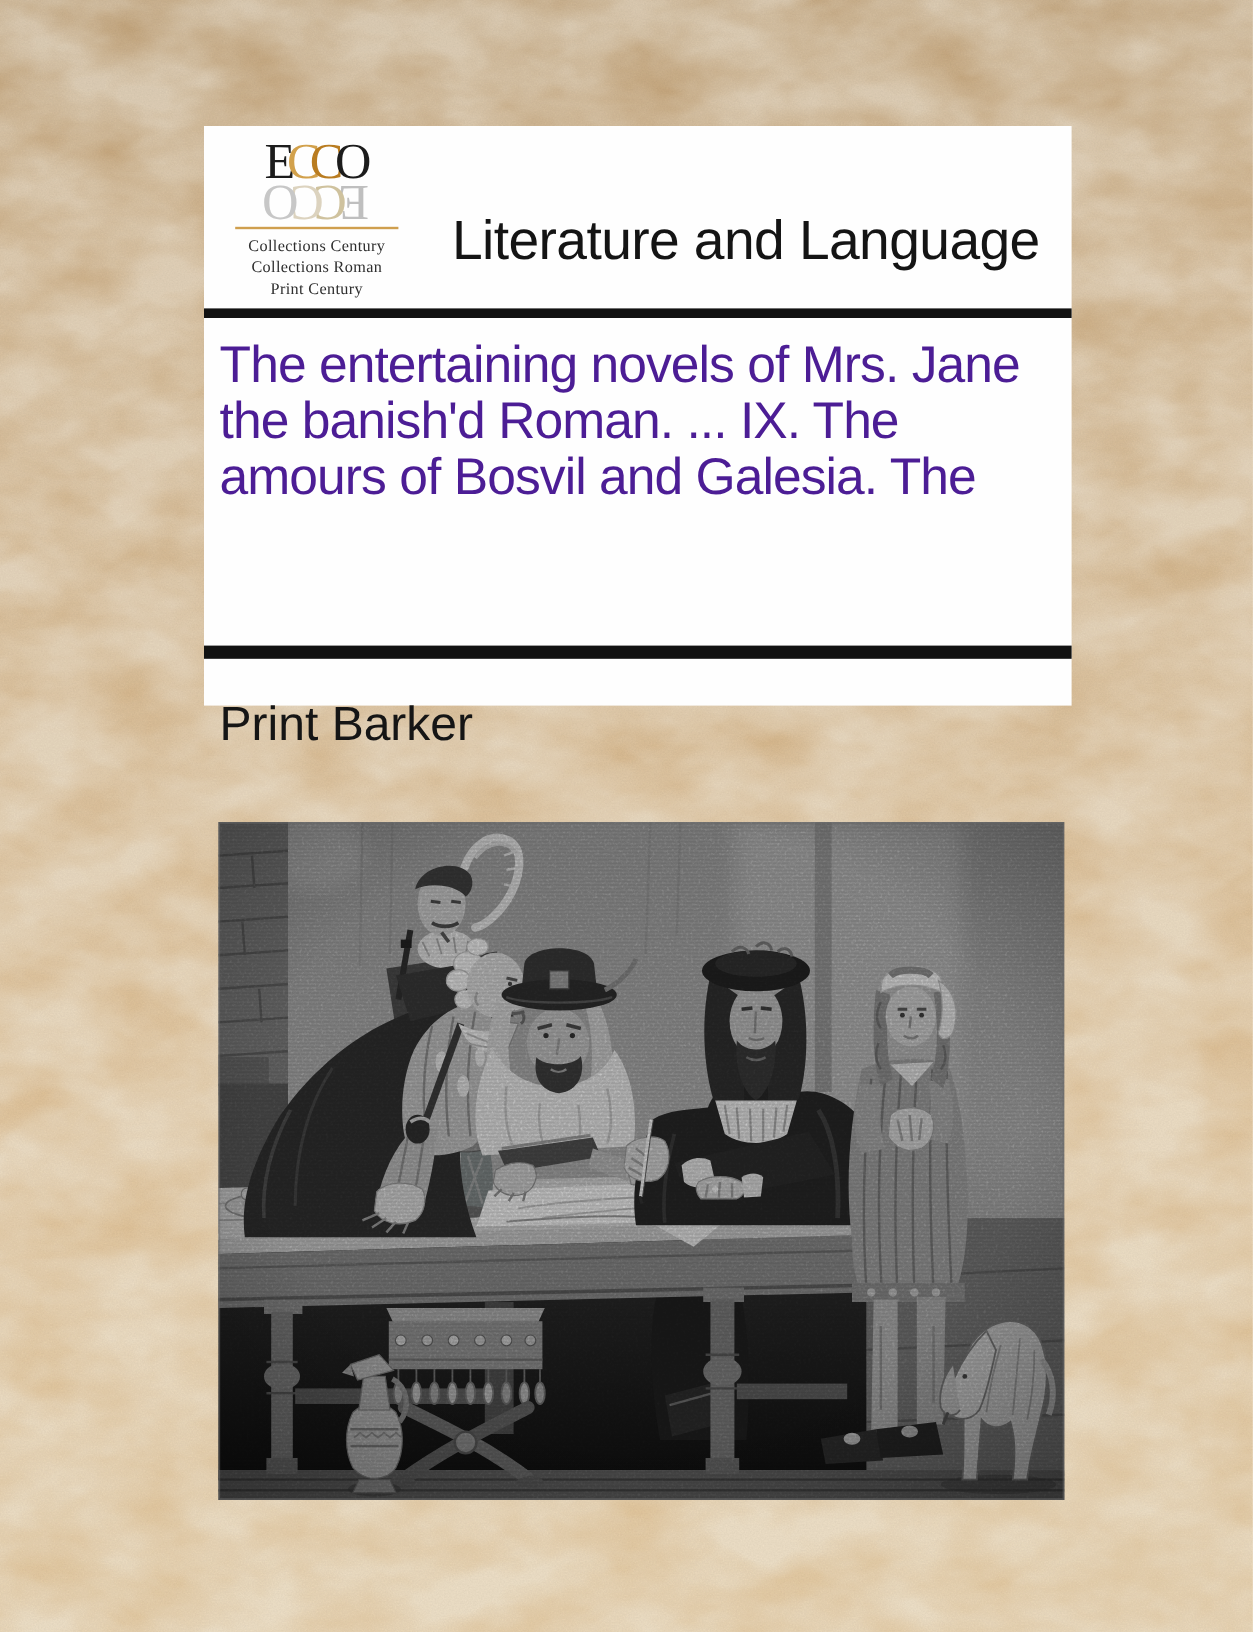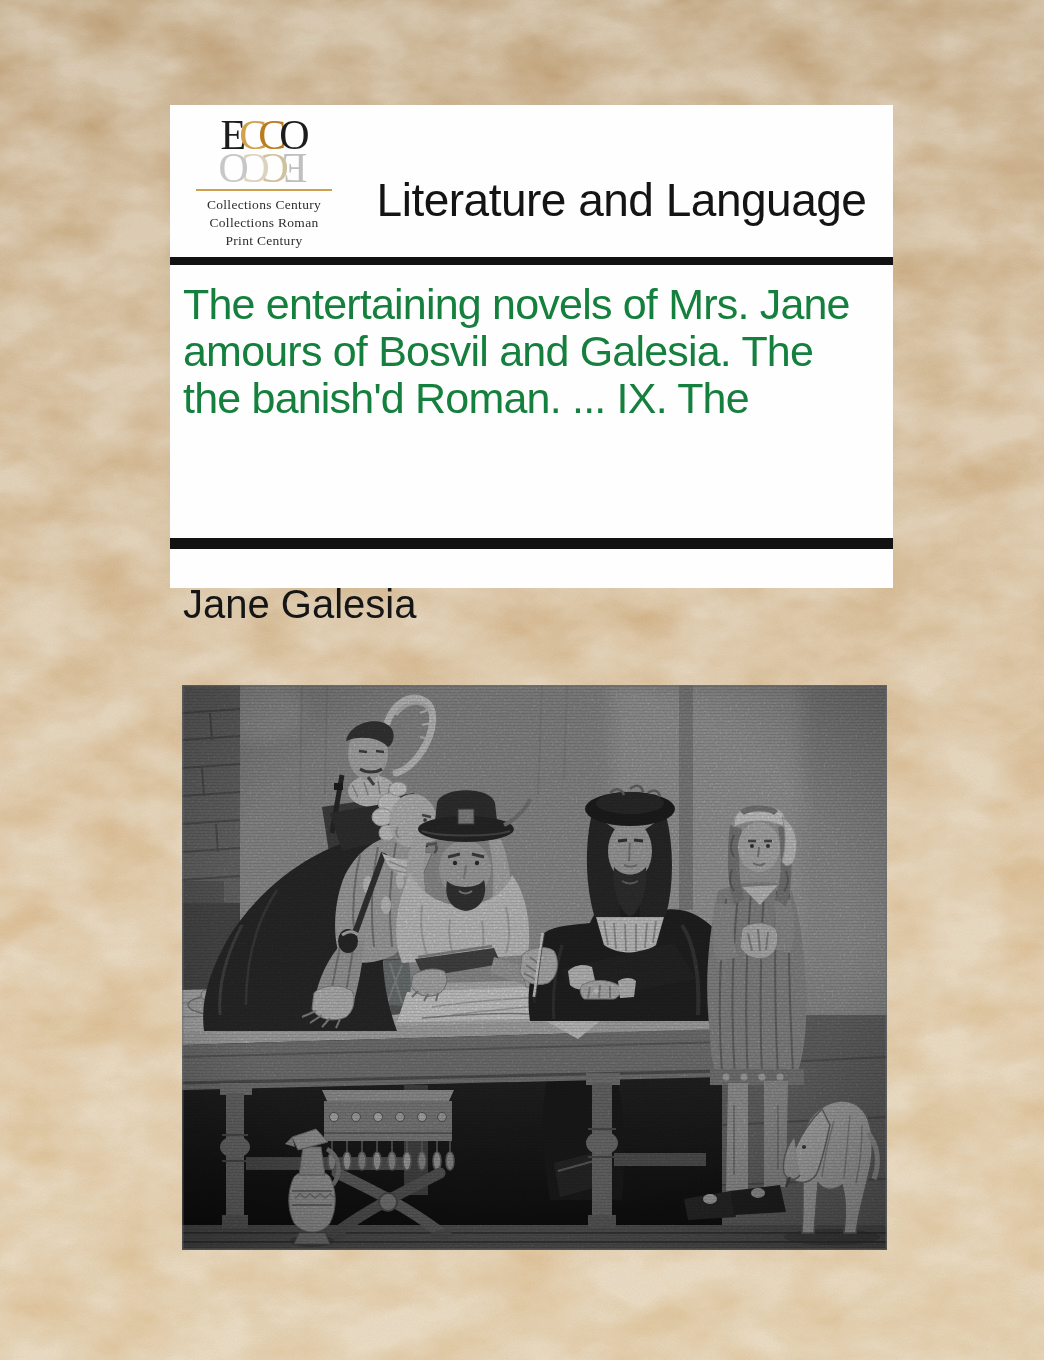--- a/index.html
+++ b/index.html
@@ -29,21 +29,21 @@
   .logo-reflection .rO{color:#c7c7c7;margin-left:-5px;}
   .logo-rule{height:2px;background:#cf9f4e;margin:4px 4px 5px;}
   .logo-tagline{font-size:13.5px;line-height:18px;color:#2e2e2e;letter-spacing:.3px;}
   
   .category{position:absolute;left:186px;right:6px;top:68px;text-align:center;
         font-size:46px;color:#141414;letter-spacing:-.5px;}
   .bar{position:absolute;left:0;width:100%;background:#121212;}
   .bar-1{top:152px;height:8px;}
   .bar-2{top:433px;height:11px;}
   .title{position:absolute;left:13px;top:176px;font-size:43px;line-height:47px;
-        color:#15803d;letter-spacing:-.8px;white-space:nowrap;}
+        color:#4c1d95;letter-spacing:-.8px;white-space:nowrap;}
   .author{position:absolute;left:13px;top:477px;font-size:40px;color:#151515;}
   .engraving{position:absolute;left:182px;top:685px;width:705px;height:565px;display:block;}
 </style>
 </head>
 <body>
 
 <div class="cover">
 
   <svg class="texture" aria-hidden="true" width="1044" height="1360">
     <defs>
@@ -76,27 +76,27 @@
         <div>Print Century</div>
       </div>
     </div>
 
     <div class="category">Literature and Language</div>
 
     <div class="bar bar-1"></div>
 
     <div class="title">
       <div>The entertaining novels of Mrs. Jane</div>
+      <div>the banish'd Roman. ... IX. The</div>
       <div>amours of Bosvil and Galesia. The</div>
-      <div>the banish'd Roman. ... IX. The</div>
     </div>
 
     <div class="bar bar-2"></div>
 
-    <div class="author">Jane Galesia</div>
+    <div class="author">Print Barker</div>
   </div>
 
   <svg class="engraving" role="img" viewBox="0 0 705 565" width="705" height="565" aria-label="Black and white engraving: five figures around a wooden table - a caped man leaning at left, a man with a feathered cap behind him, a man in a wide hat and white cowl, a bearded man in a flat cap writing with a quill pen, and a youth with a white headband standing at right; on the table a platter of grapes, a lidded tankard and papers; beneath it a tasseled stool, a ewer on the floor, and a slender dog sitting at right.">
     <defs>
       <linearGradient id="bgG" x1="0" y1="0" x2="0" y2="1">
         <stop offset="0" stop-color="#9c9c9c"></stop>
           <stop offset="0.45" stop-color="#ababab"></stop>
         <stop offset="0.75" stop-color="#9a9a9a"></stop>
           <stop offset="1" stop-color="#6f6f6f"></stop>
       </linearGradient>

